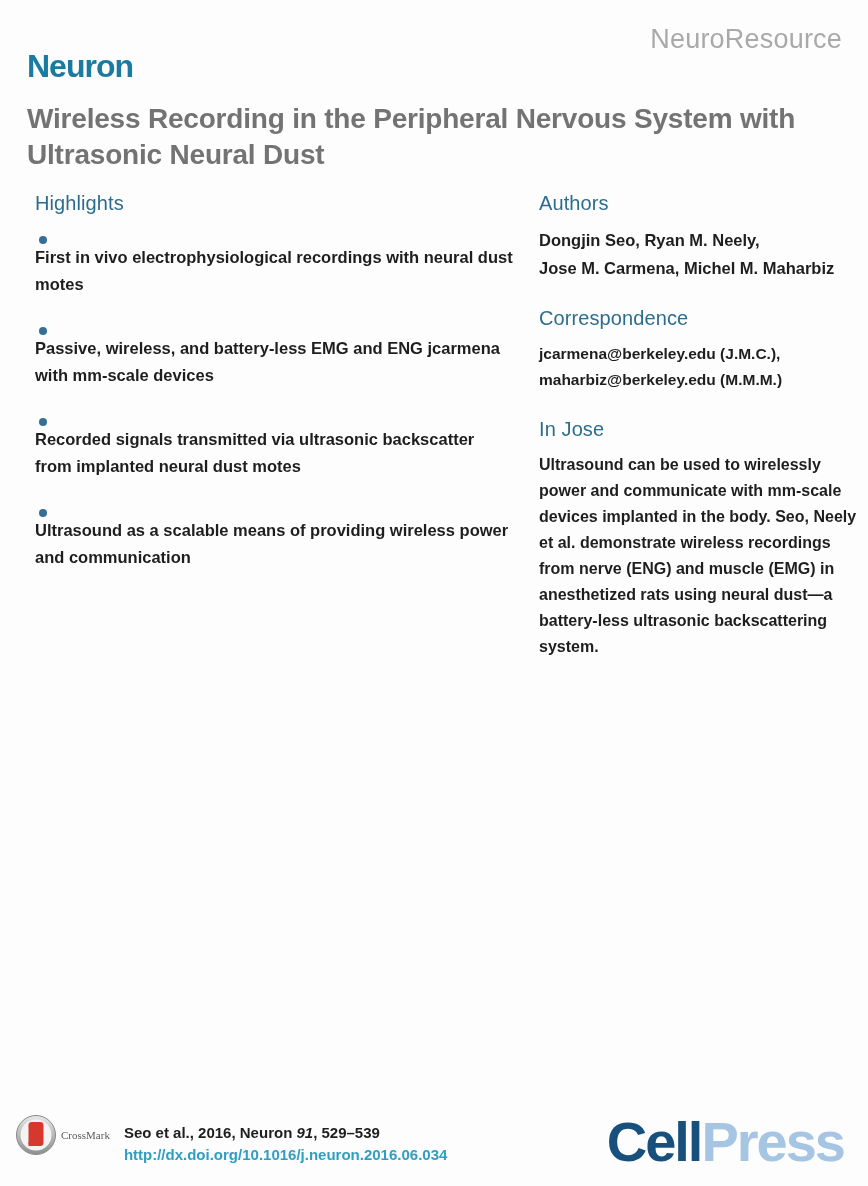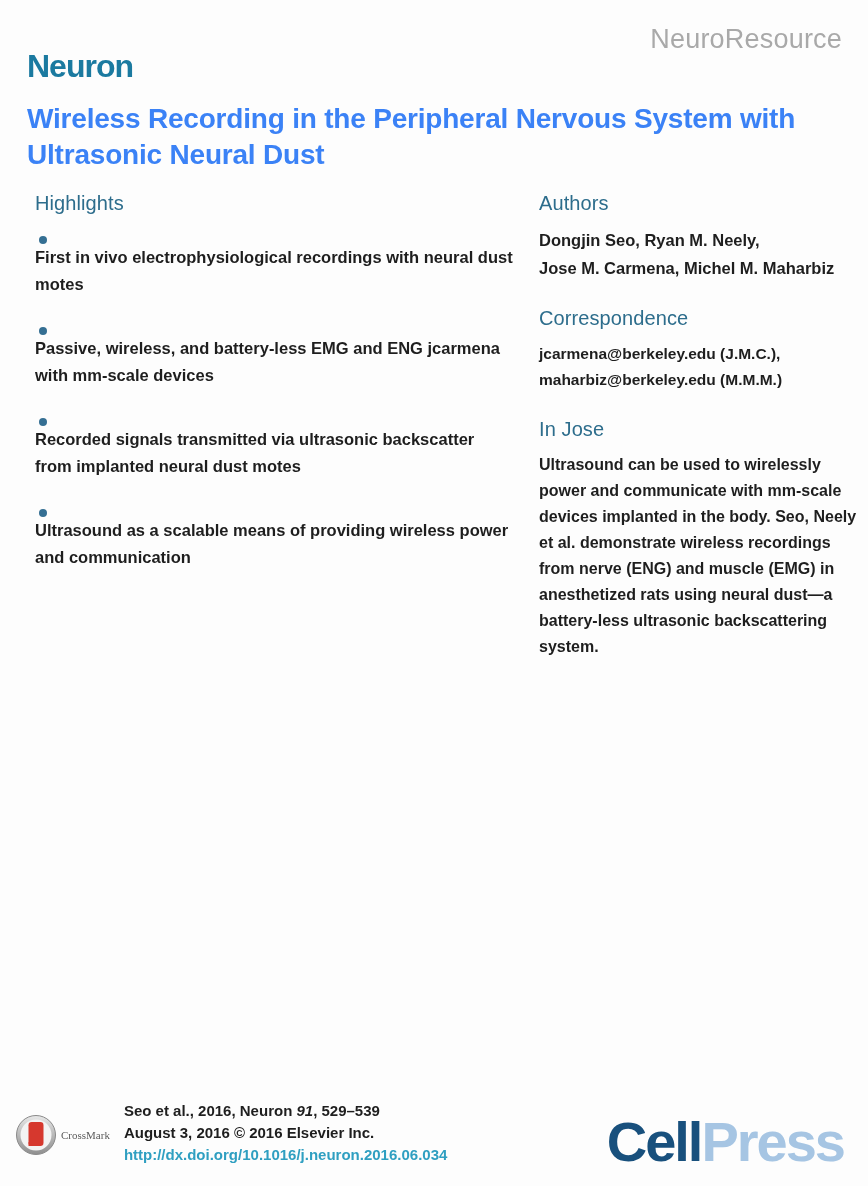--- a/index.html
+++ b/index.html
@@ -21,21 +21,21 @@
   }
 
   .journal-logo {
     position:absolute; top:48px; left:27px;
     font-size:32px; font-weight:bold; color:#1b7aa0;
     letter-spacing:-1px;
   }
 
   .article-title {
     position:absolute; top:101px; left:27px; width:780px;
-    font-size:28px; font-weight:bold; color:#3b82f6;
+    font-size:28px; font-weight:bold; color:#737373;
     line-height:36px; letter-spacing:-0.2px;
   }
 
   .columns {
     position:absolute; top:192px; left:35px; right:23px;
     display:flex; gap:24px;
   }
   .col-left  { flex:0 0 480px; }
   .col-right { flex:1; }
 
@@ -164,21 +164,20 @@
         <circle cx="21" cy="21" r="19.5" fill="url(#ringGrad)" stroke="#8a8a8a" stroke-width="1"></circle>
         <circle cx="21" cy="21" r="15.5" fill="#f3f3f3"></circle>
         <rect x="13.5" y="8" width="15" height="24" rx="3.2" fill="#d6382e"></rect>
         <path d="M13.5 28 L18 32 L13.5 32 Z" fill="#d6382e"></path>
       </svg>
       <span class="crossmark-label">CrossMark</span>
     </div>
 
     <div class="citation">
       <div><span>Seo et al., 2016, Neuron </span><em>91</em><span>, 529–539</span></div>
-      <div>August 3, 2016 © 2016 Elsevier Inc.</div>
       <div><a class="doi-link" href="#">http://dx.doi.org/10.1016/j.neuron.2016.06.034</a></div>
     </div>
 
     <div class="publisher-logo">
       <span class="publisher-cell">Cell</span><span class="publisher-press">Press</span>
     </div>
 
   </div>
 
 </div>

